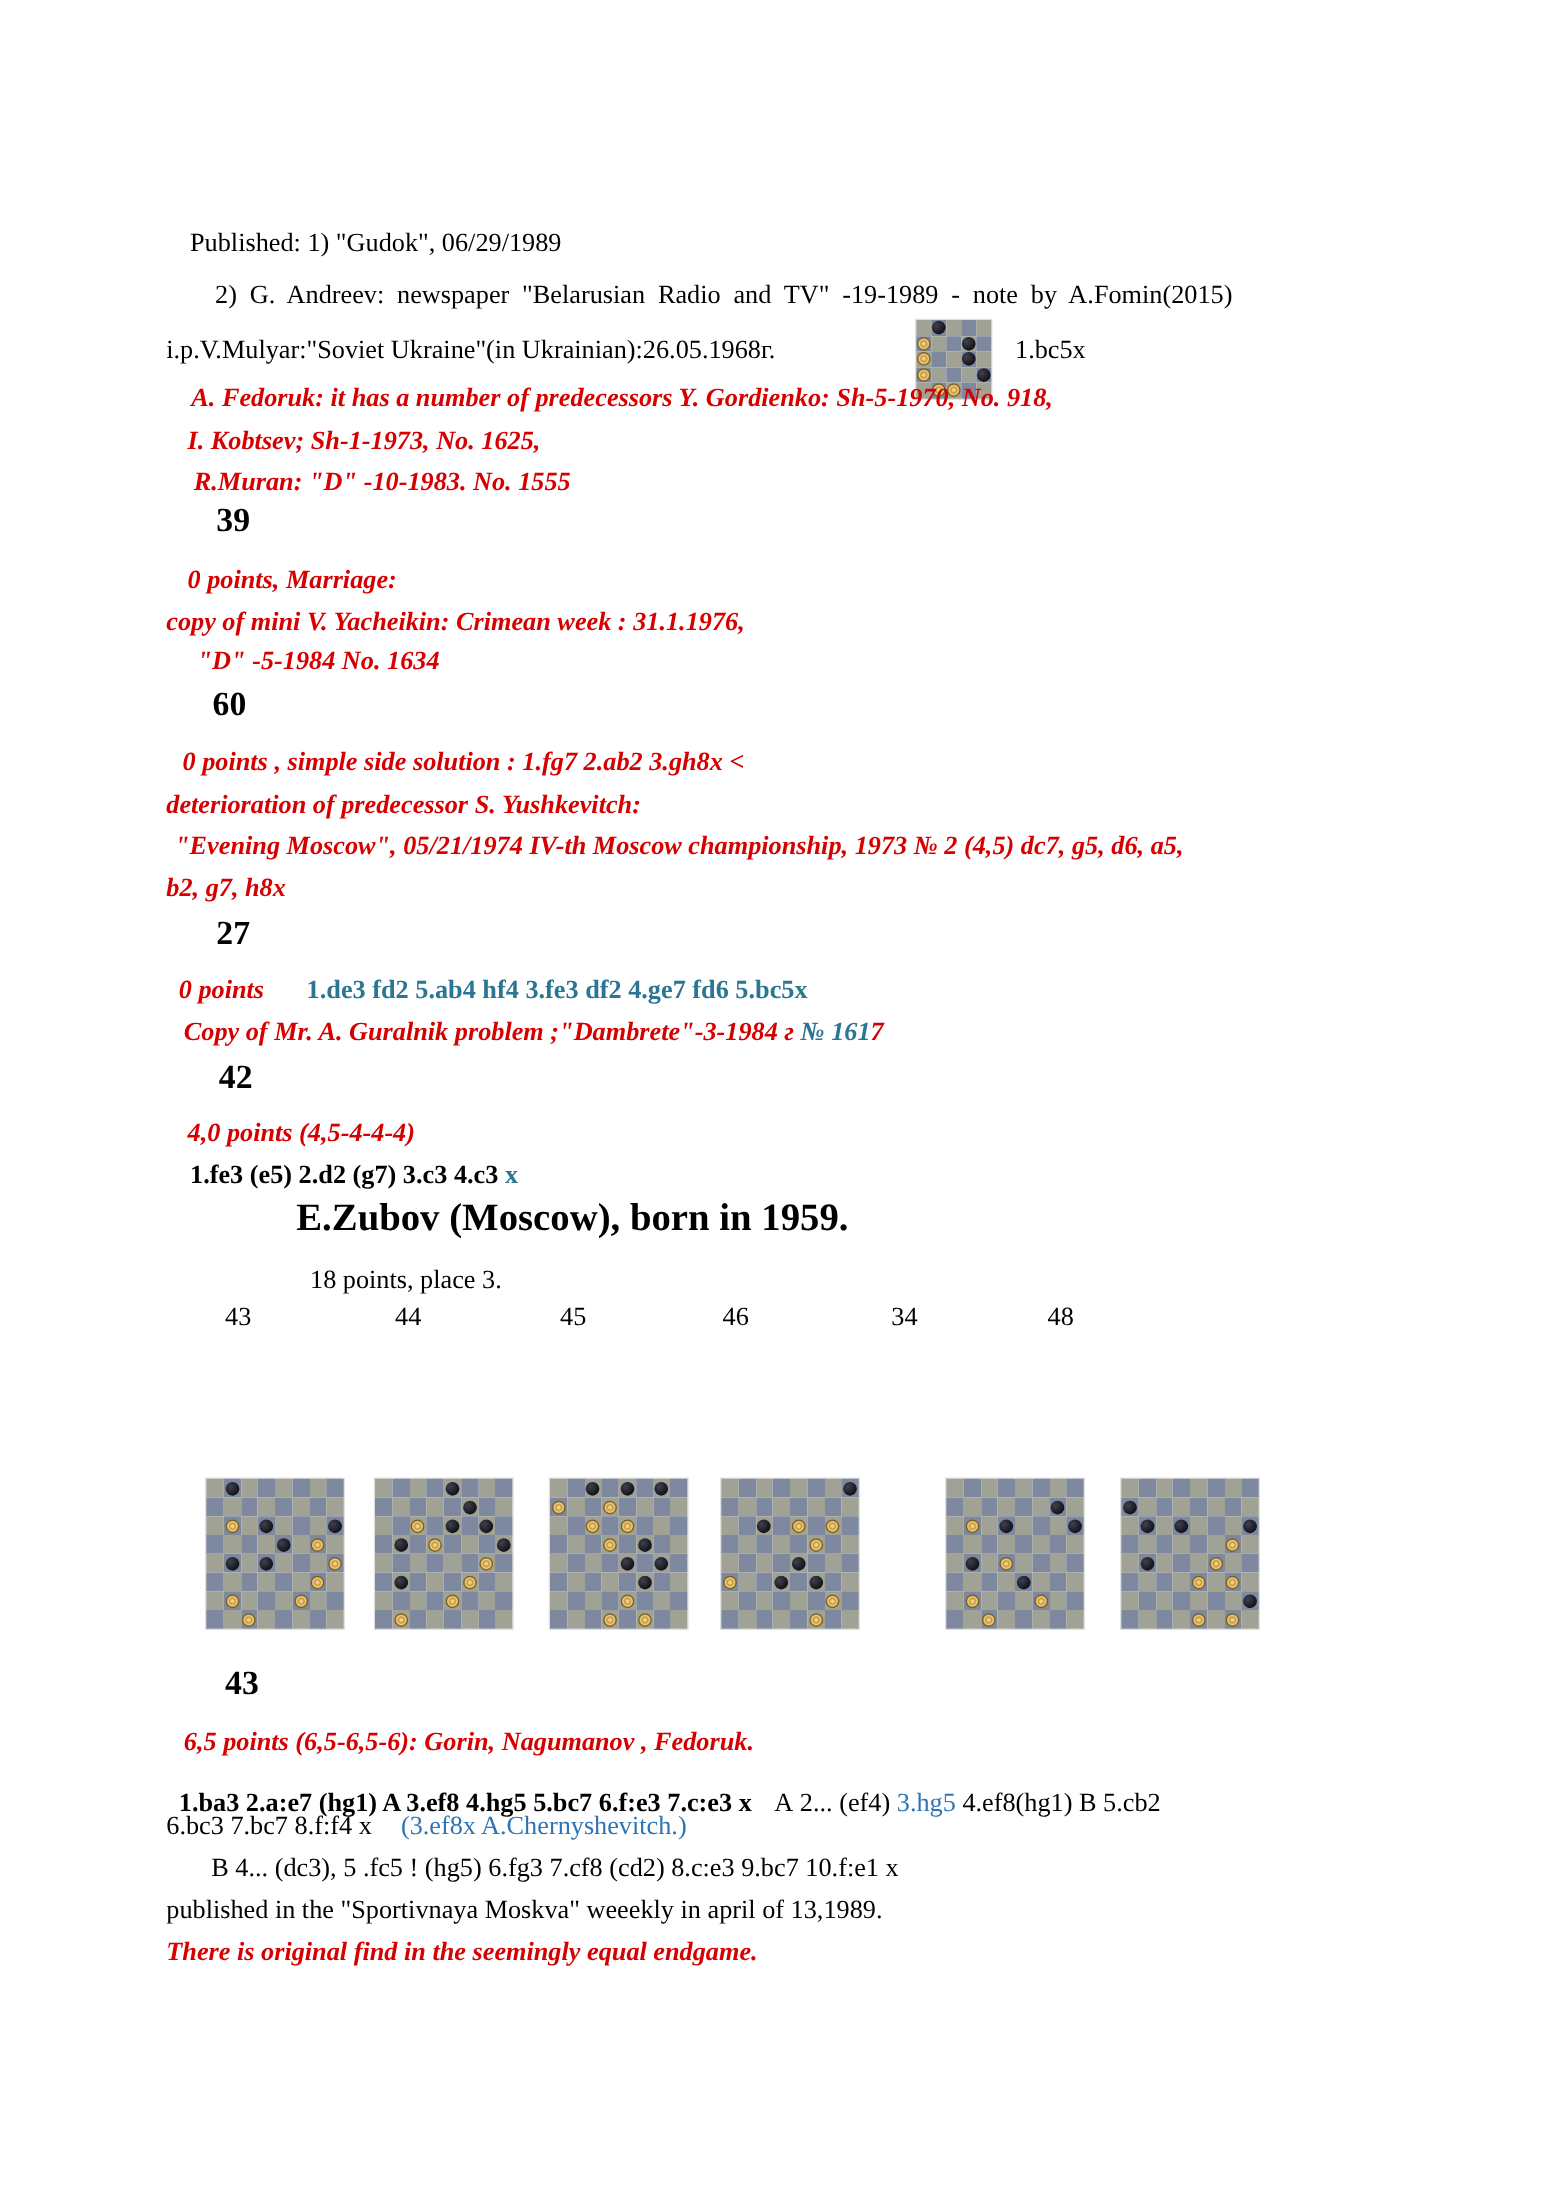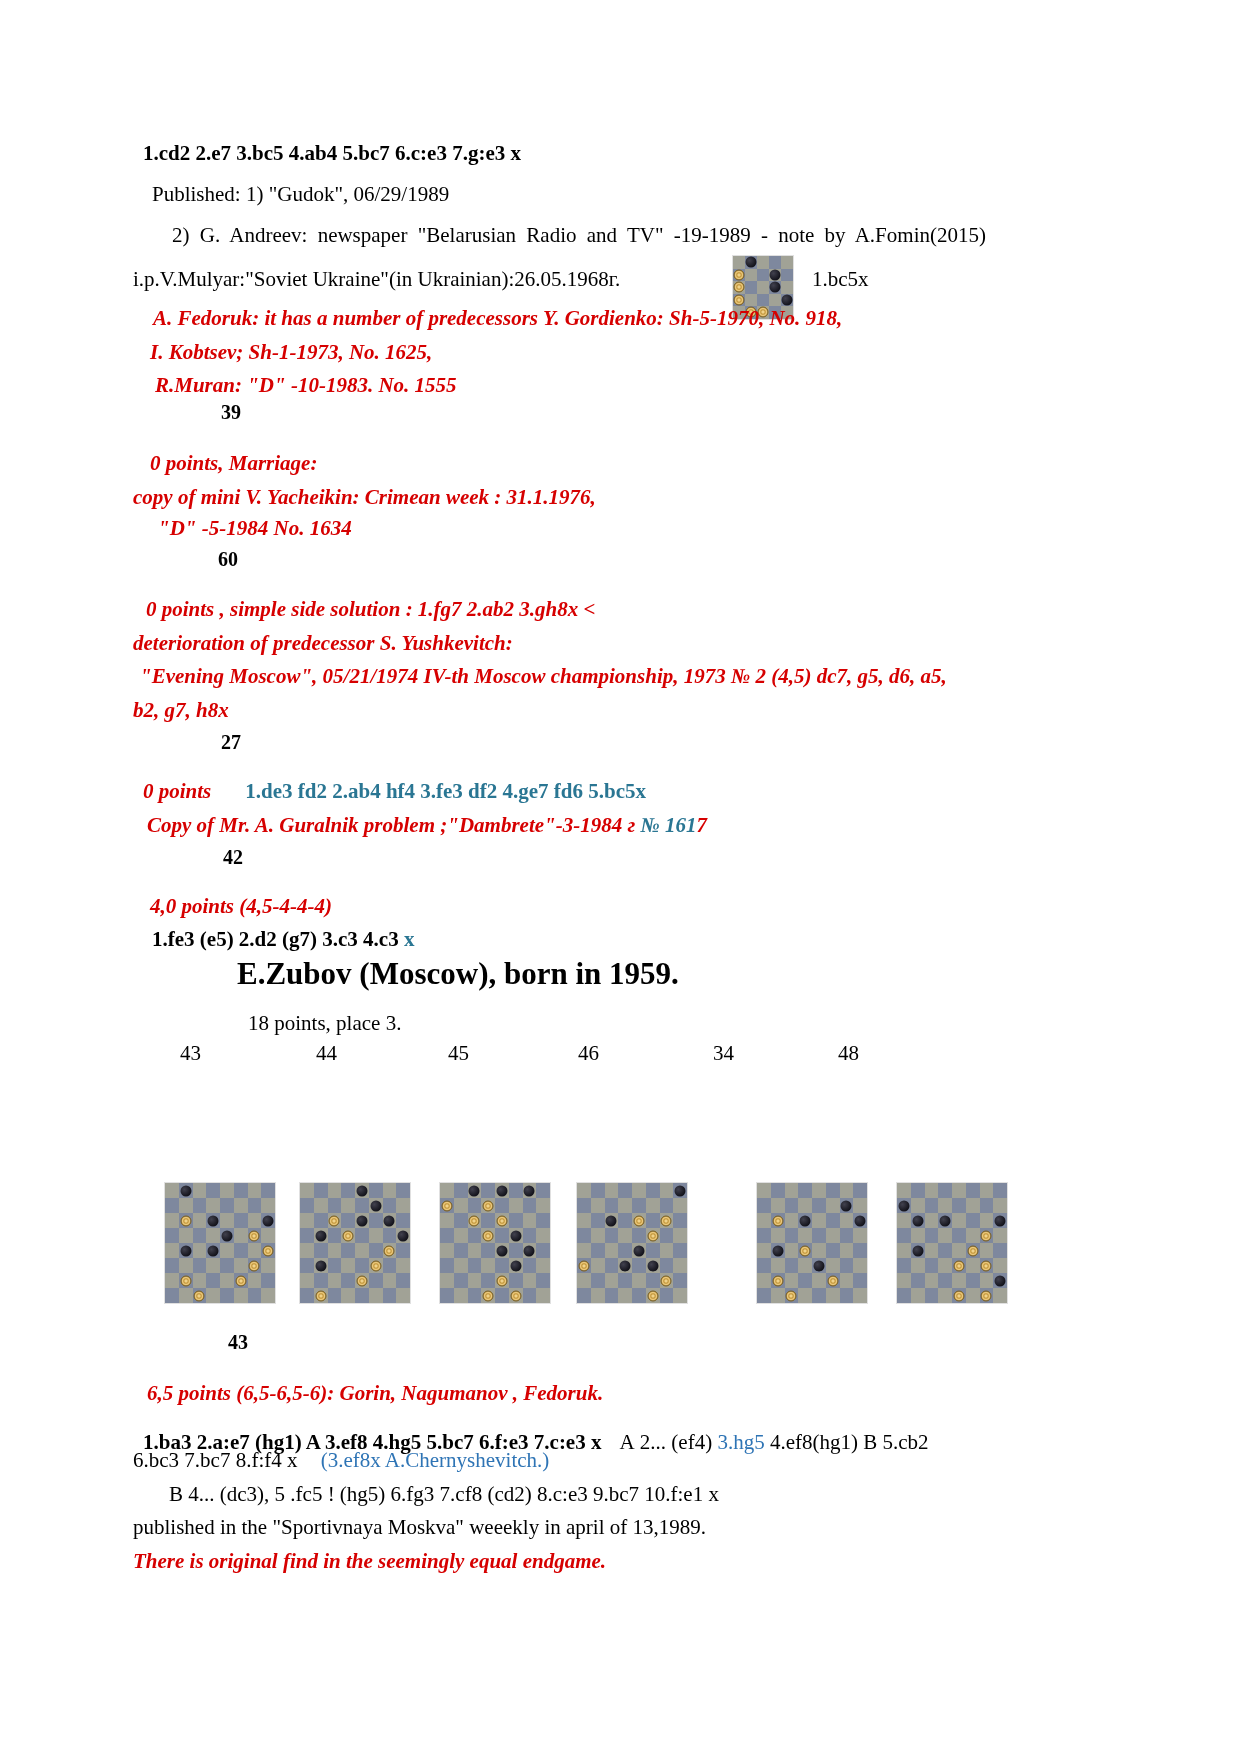--- a/index.html
+++ b/index.html
@@ -3,41 +3,40 @@
 <meta charset="utf-8">
 <style>
   html,body{margin:0;padding:0;background:#fff;}
   #page{position:relative;width:1240px;height:1755px;background:#ffffff;overflow:hidden;
         font-family:"Liberation Serif", serif;}
   .t{position:absolute;white-space:nowrap;font-size:21px;line-height:1.25;color:#000;}
   .b{font-weight:bold;}
   .red{color:var(--red);font-style:italic;font-weight:bold;}
   .teal{color:var(--teal);}
   .blue{color:var(--blue);}
-  .num{font-size:20px;font-weight:bold;margin-left:48px;}
+  .num{font-size:27px;font-weight:bold;}
   .h1{font-size:31px;font-weight:bold;}
   .just{word-spacing:5px;}
   .gap-l{margin-left:34px;}
   .gap-s{margin-left:18px;}
   .board{position:absolute;display:grid;box-shadow:0 0 0 1px rgba(0,0,0,.12);}
   .sq{position:relative;}
   .sq-l{background:var(--board-light);}
   .sq-d{background:var(--board-dark);}
   .piece{position:absolute;left:50%;top:50%;transform:translate(-50%,-50%);
          width:11px;height:11px;border-radius:50%;box-sizing:border-box;}
   .piece-black{background:radial-gradient(circle at 35% 35%, #41414e, #13131b 70%);}
   .piece-gold{background:radial-gradient(circle, #f0d28a 15%, #c3973c 35%, #ecc97c 55%, #a8802c 90%);
               border:1px solid #7c5f1d;}
 </style>
 </head>
 <body>
 
 <div id="page">
 
-  <div class="t b" style="top:140px;left:143px;">1.cd2 2.e7 3.bc5 4.ab4 5.bc7 6.c:e3 7.g:e3 x</div>
   <div class="t" style="top:181px;left:152px;">Published: 1) "Gudok", 06/29/1989</div>
   <div class="t just" style="top:222px;left:172px;">2) G. Andreev: newspaper "Belarusian Radio and TV" -19-1989 - note by A.Fomin(2015)</div>
 
   <div class="t" style="top:266px;left:133px;">i.p.V.Mulyar:"Soviet Ukraine"(in Ukrainian):26.05.1968г.</div>
   <div class="board" style="top: 256px; left: 733px; grid-template-columns: repeat(5, 12px); grid-auto-rows: 12.5px;">
       <div class="sq sq-l"></div>
       <div class="sq sq-d">
         <span class="piece piece-black"></span>
       </div>
       <div class="sq sq-l"></div>
@@ -92,21 +91,21 @@
   <div class="t red" style="top:515px;left:158px;">"D" -5-1984 No. 1634</div>
 
   <div class="t num" style="top:547px;left:170px;">60</div>
   <div class="t red" style="top:596px;left:146px;">0 points  , simple side solution : 1.fg7 2.ab2 3.gh8x &lt;</div>
   <div class="t red" style="top:630px;left:133px;">deterioration of predecessor  S. Yushkevitch:</div>
   <div class="t red" style="top:663px;left:140px;">"Evening Moscow", 05/21/1974 IV-th  Moscow championship, 1973 № 2 (4,5) dc7, g5, d6, a5,</div>
   <div class="t red" style="top:697px;left:133px;">b2, g7, h8x</div>
 
   <div class="t num" style="top:730px;left:173px;">27</div>
   <div class="t" style="top:778px;left:143px;">
-    <span class="red">0 points</span><span class="teal b gap-l">1.de3 fd2 2.ab4 hf4 3.fe3 df2 4.ge7 fd6 5.bc5x</span>
+    <span class="red">0 points</span><span class="teal b gap-l">1.de3 fd2 5.ab4 hf4 3.fe3 df2 4.ge7 fd6 5.bc5x</span>
   </div>
   <div class="t" style="top:812px;left:147px;">
     <span class="red">Copy  of Mr. A. Guralnik problem ;"Dambrete"-3-1984 г </span><span class="teal b" style="font-style:italic;">№ 161</span><span class="red">7</span>
   </div>
 
   <div class="t num" style="top:845px;left:175px;">42</div>
   <div class="t red" style="top:893px;left:150px;">4,0 points  (4,5-4-4-4)</div>
   <div class="t" style="top:926px;left:152px;">
     <span class="b">1.fe3 (e5) 2.d2 (g7) 3.c3 4.c3 </span><span class="teal b">x</span>
   </div>

